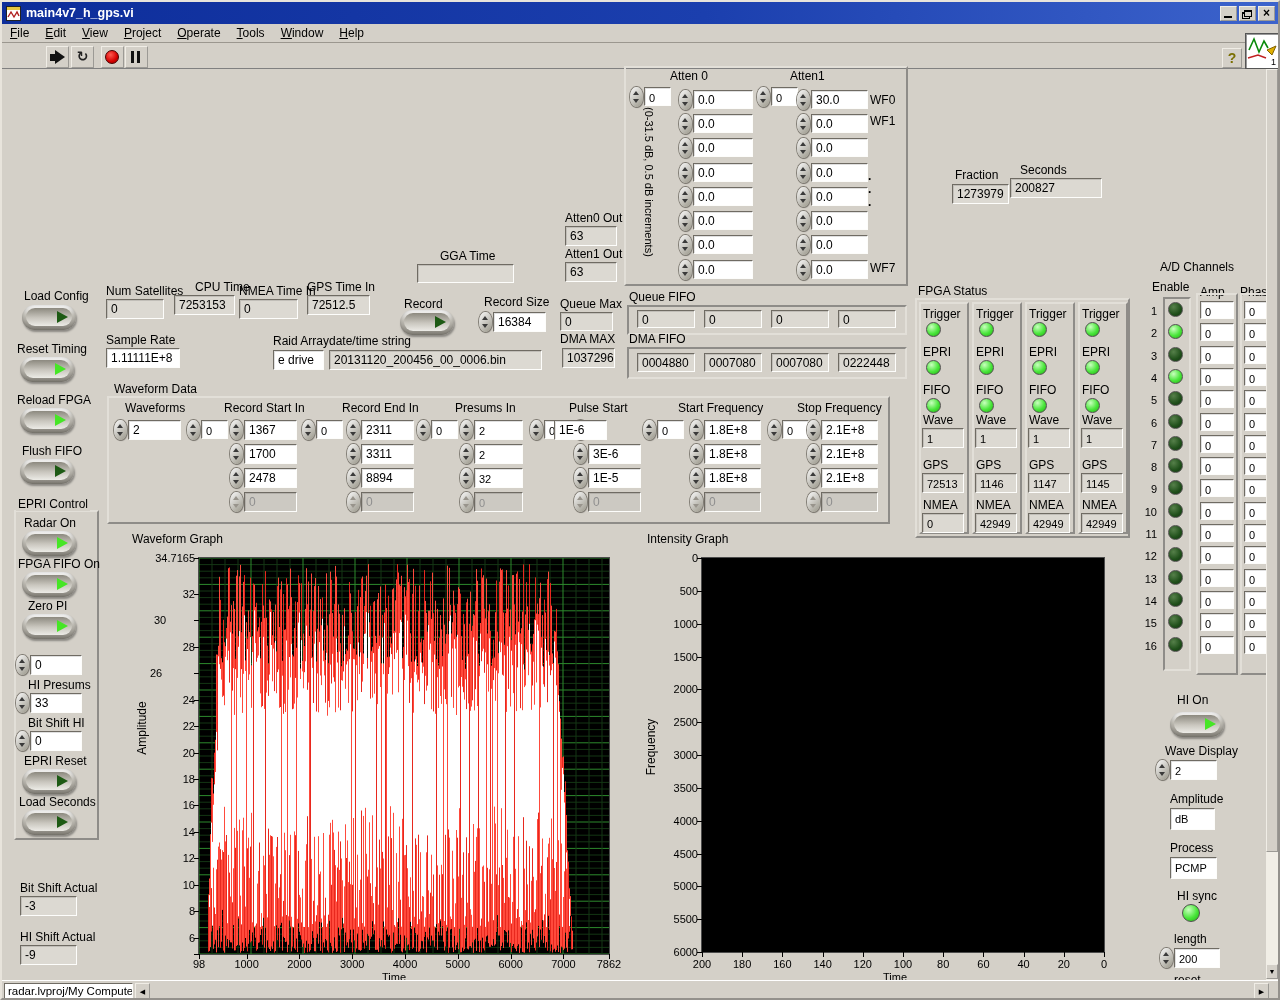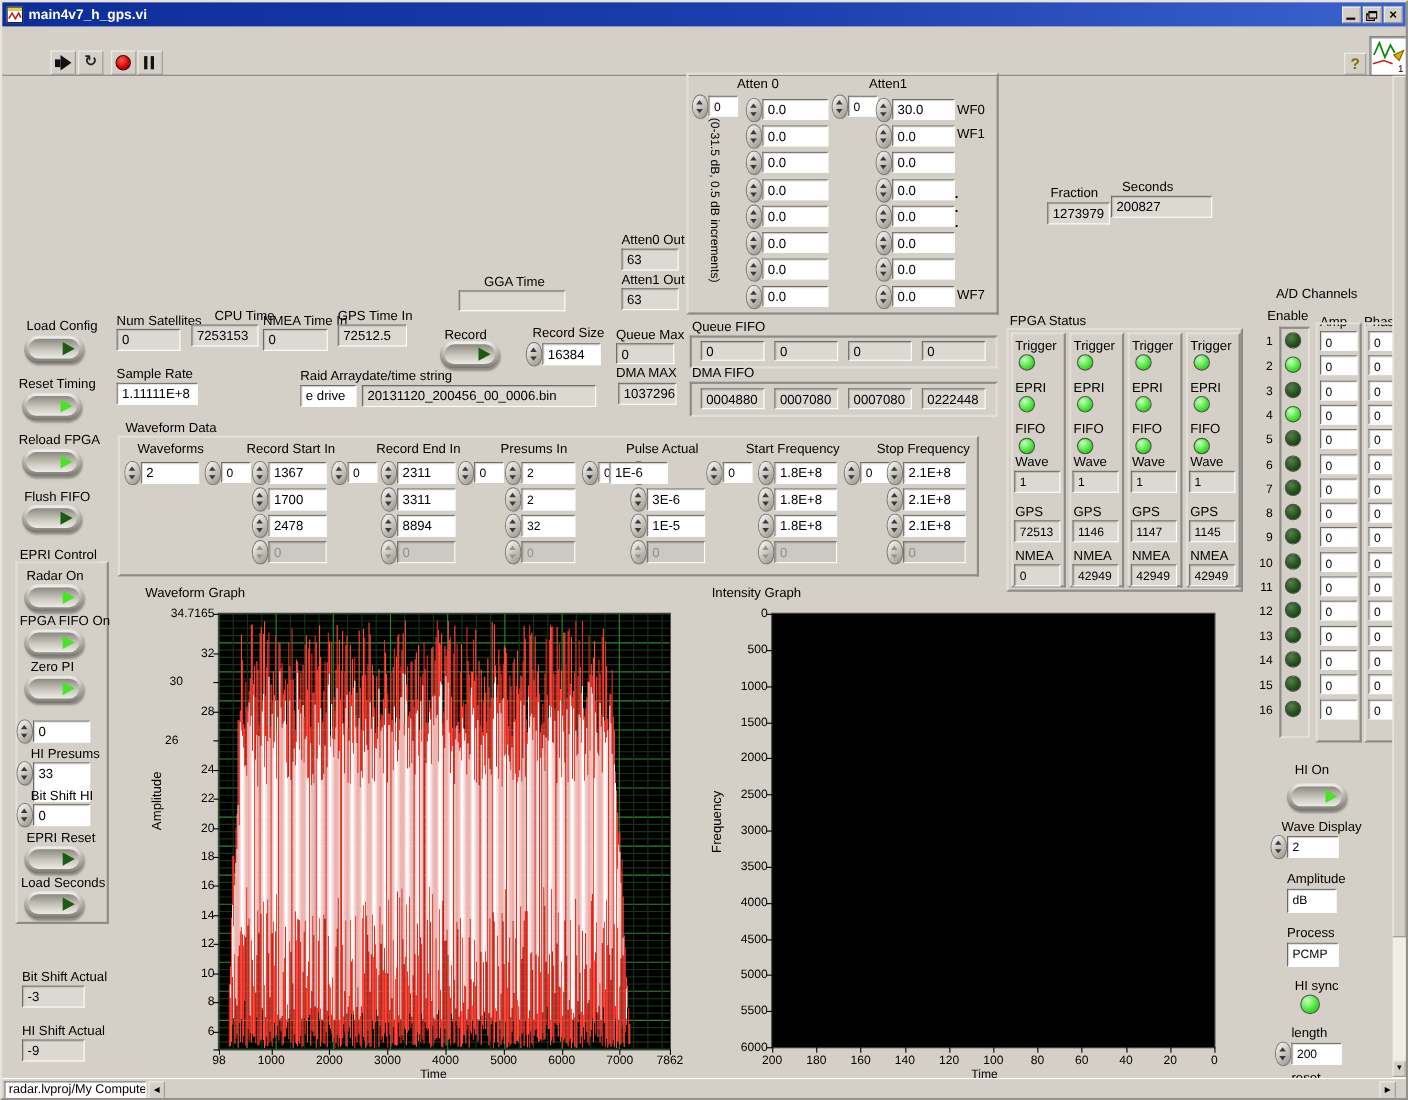--- a/index.html
+++ b/index.html
@@ -94,20 +94,30 @@
         </div>
       <div class="wbtn">
           <span class="rest2"></span>
           <span class="rest"></span>
         </div>
       <div class="wbtn">
           <span class="xx">×</span>
         </div>
     </div>
   </div>
+  <div id="menubar">
+      <span class="menu-item"><u>F</u>ile</span>
+      <span class="menu-item"><u>E</u>dit</span>
+      <span class="menu-item"><u>V</u>iew</span>
+      <span class="menu-item"><u>P</u>roject</span>
+      <span class="menu-item"><u>O</u>perate</span>
+      <span class="menu-item"><u>T</u>ools</span>
+      <span class="menu-item"><u>W</u>indow</span>
+      <span class="menu-item"><u>H</u>elp</span>
+    </div>
   <div id="toolbar">
     <div class="tb-btn" style="left:44px">
         <span class="run-tail"></span>
         <span class="run-tri"></span>
       </div>
     <div class="tb-btn" style="left:69px">
         <span class="cont">↻</span>
       </div>
     <div class="tb-btn" style="left:99px">
         <span class="stopc"></span>
@@ -196,21 +206,21 @@
       <div class="slide" style="position: absolute; left: 20px; top: 462px; --arrow: #46e626;"></div>
       <div class="lbl" style="position: absolute; left: 16px; top: 489px;">FPGA FIFO On</div>
       <div class="slide" style="position: absolute; left: 20px; top: 503px; --arrow: #46e626;"></div>
       <div class="lbl" style="position: absolute; left: 26px; top: 531px;">Zero PI</div>
       <div class="slide" style="position: absolute; left: 20px; top: 545px; --arrow: #46e626;"></div>
       <div class="lbl" style="position: absolute; left: 30px; top: 572px; margin-top: 20px;">Bit Shift</div>
       <div class="spin" style="position: absolute; left: 14px; top: 586px;"></div>
       <div class="fld ctl" style="position: absolute; left: 28px; top: 586px; width: 52px; height: 20px;">0</div>
       <div class="lbl" style="position: absolute; left: 26px; top: 610px;">HI Presums</div>
       <div class="spin" style="position: absolute; left: 14px; top: 624px;"></div>
-      <div class="fld ctl" style="position: absolute; left: 28px; top: 624px; width: 52px; height: 36px;">33</div>
+      <div class="fld ctl" style="position: absolute; left: 28px; top: 624px; width: 52px; height: 20px;">33</div>
       <div class="lbl" style="position: absolute; left: 26px; top: 648px;">Bit Shift HI</div>
       <div class="spin" style="position: absolute; left: 14px; top: 662px;"></div>
       <div class="fld ctl" style="position: absolute; left: 28px; top: 662px; width: 52px; height: 20px;">0</div>
       <div class="lbl" style="position: absolute; left: 22px; top: 686px;">EPRI Reset</div>
       <div class="slide" style="position: absolute; left: 20px; top: 700px; --arrow: #1d5a14;"></div>
       <div class="lbl" style="position: absolute; left: 17px; top: 727px;">Load Seconds</div>
       <div class="slide" style="position: absolute; left: 20px; top: 741px; --arrow: #1d5a14;"></div>
       <div class="lbl" style="position: absolute; left: 18px; top: 813px;">Bit Shift Actual</div>
       <div class="fld " style="position: absolute; left: 18px; top: 827px; width: 57px; height: 20px;">-3</div>
       <div class="lbl" style="position: absolute; left: 18px; top: 862px;">HI Shift Actual</div>
@@ -281,21 +291,21 @@
       <div class="spin" style="position: absolute; left: 415px; top: 351px;"></div>
       <div class="fld ctl sm" style="position: absolute; left: 429px; top: 351px; width: 27px; height: 19px;">0</div>
       <div class="spin" style="position: absolute; left: 458px; top: 351px;"></div>
       <div class="fld ctl sm" style="position: absolute; left: 472px; top: 351px; width: 49px; height: 20px;">2</div>
       <div class="spin" style="position: absolute; left: 458px; top: 375px;"></div>
       <div class="fld ctl sm" style="position: absolute; left: 472px; top: 375px; width: 49px; height: 20px;">2</div>
       <div class="spin" style="position: absolute; left: 458px; top: 399px;"></div>
       <div class="fld ctl sm" style="position: absolute; left: 472px; top: 399px; width: 49px; height: 20px;">32</div>
       <div class="spin dim" style="position: absolute; left: 458px; top: 423px;"></div>
       <div class="fld dis sm" style="position: absolute; left: 472px; top: 423px; width: 49px; height: 20px;">0</div>
-      <div class="lbl" style="position: absolute; left: 567px; top: 333px;">Pulse Actual</div>
+      <div class="lbl" style="position: absolute; left: 567px; top: 333px;">Pulse Start</div>
       <div class="spin" style="position: absolute; left: 528px; top: 351px;"></div>
       <div class="fld ctl sm" style="position: absolute; left: 542px; top: 351px; width: 27px; height: 19px;">0</div>
       <div class="spin" style="position: absolute; left: 572px; top: 351px;"></div>
       <div class="fld ctl" style="position: absolute; left: 552px; top: 351px; width: 53px; height: 20px;">1E-6</div>
       <div class="spin" style="position: absolute; left: 572px; top: 375px;"></div>
       <div class="fld ctl" style="position: absolute; left: 586px; top: 375px; width: 53px; height: 20px;">3E-6</div>
       <div class="spin" style="position: absolute; left: 572px; top: 399px;"></div>
       <div class="fld ctl" style="position: absolute; left: 586px; top: 399px; width: 53px; height: 20px;">1E-5</div>
       <div class="spin dim" style="position: absolute; left: 572px; top: 423px;"></div>
       <div class="fld dis" style="position: absolute; left: 586px; top: 423px; width: 53px; height: 20px;">0</div>

